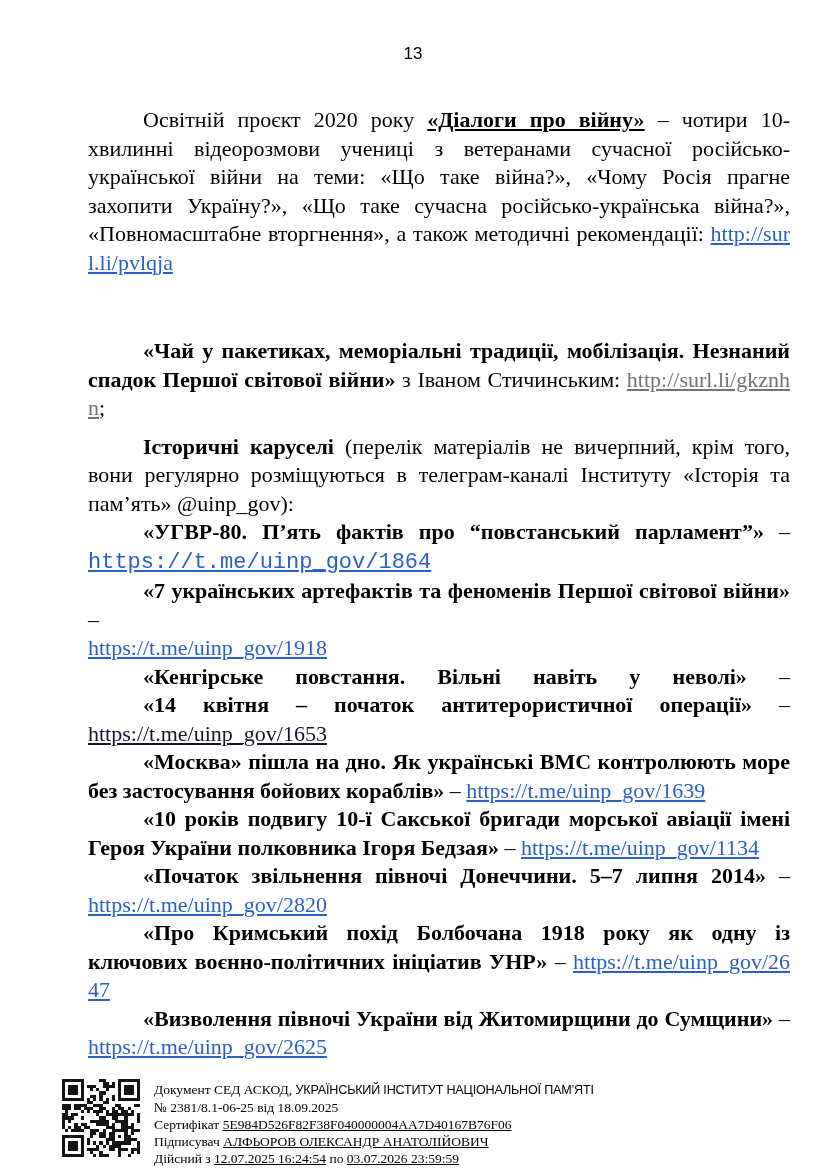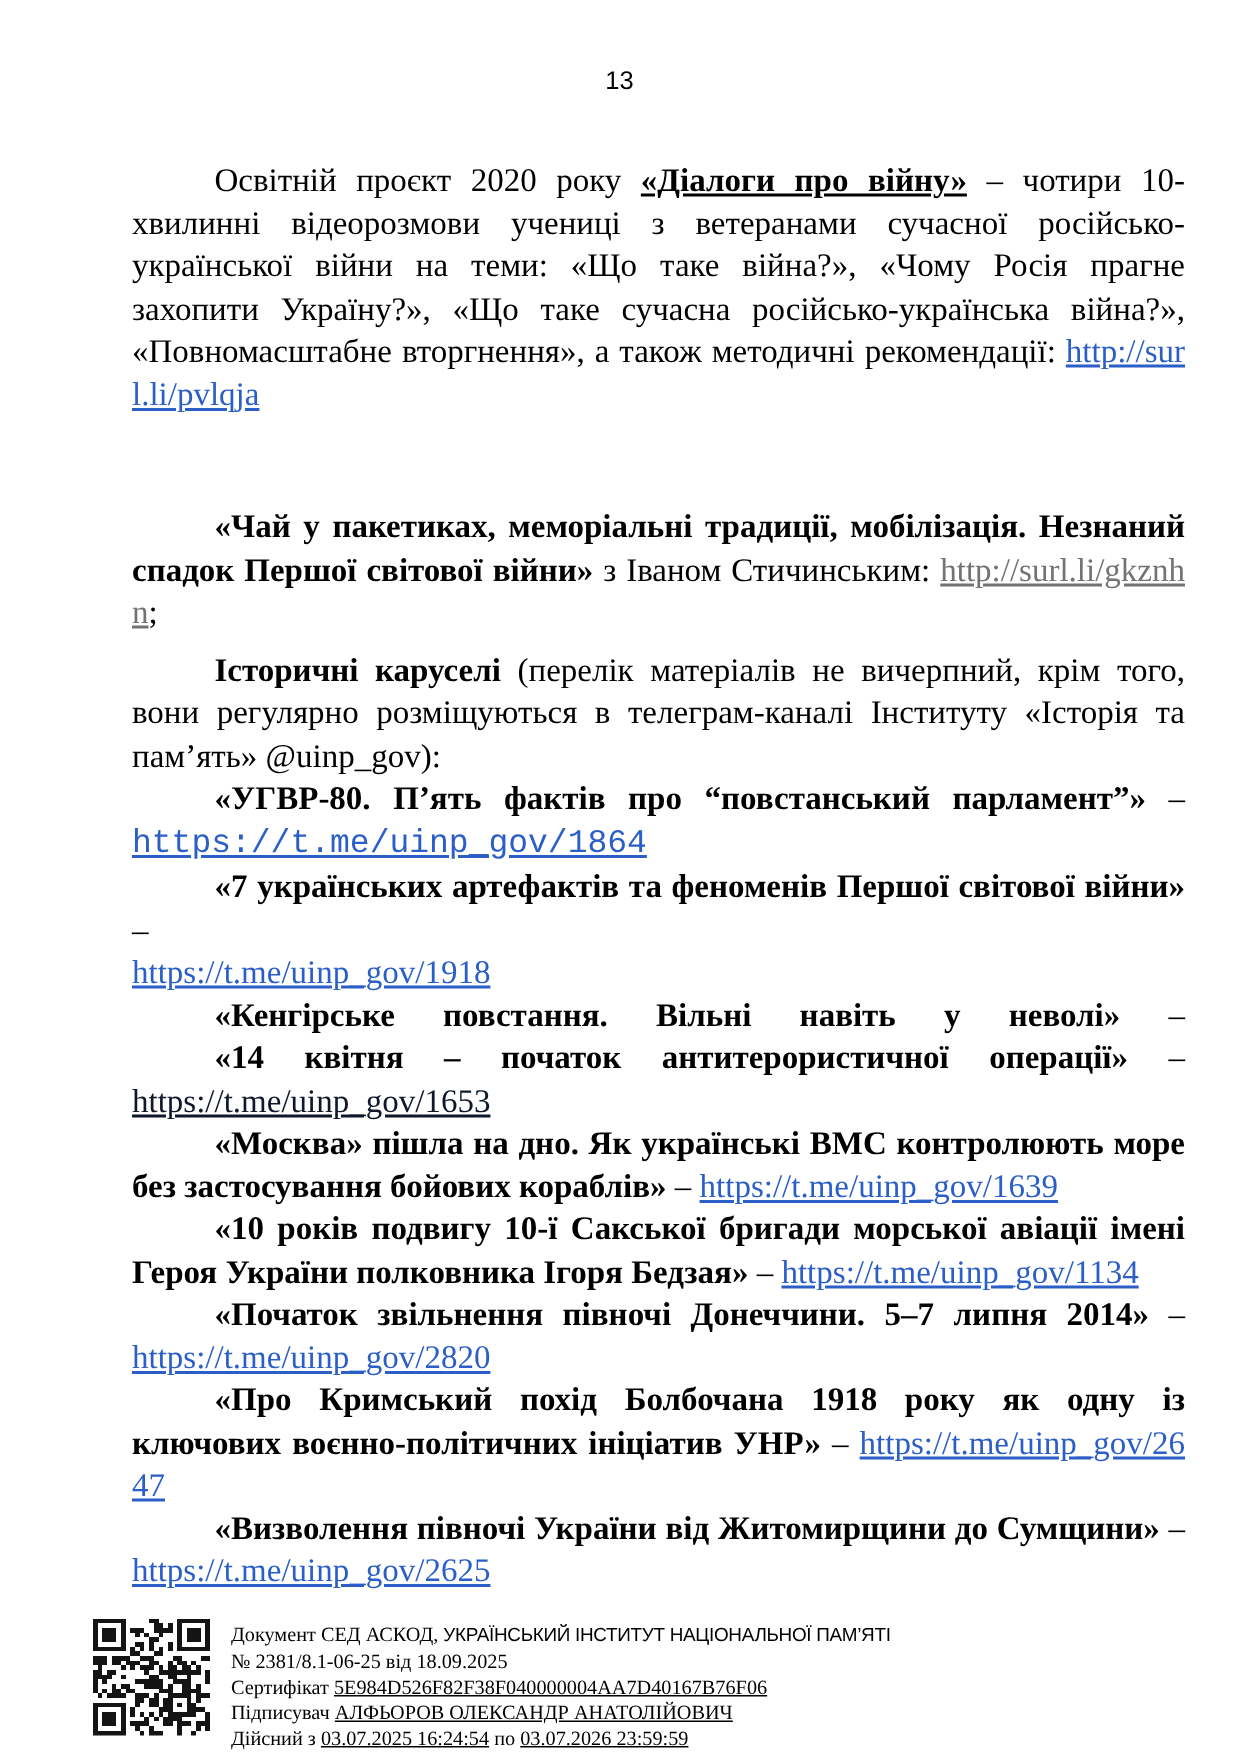--- a/index.html
+++ b/index.html
@@ -94,17 +94,17 @@
 
   <div class="footer">
     <div class="qr" id="qr"><svg viewBox="0 0 25 25" width="78" height="78" shape-rendering="crispEdges">
           <path d="M0 0h1v1h-1zM1 0h1v1h-1zM2 0h1v1h-1zM3 0h1v1h-1zM4 0h1v1h-1zM5 0h1v1h-1zM6 0h1v1h-1zM12 0h1v1h-1zM13 0h1v1h-1zM18 0h1v1h-1zM19 0h1v1h-1zM20 0h1v1h-1zM21 0h1v1h-1zM22 0h1v1h-1zM23 0h1v1h-1zM24 0h1v1h-1zM0 1h1v1h-1zM6 1h1v1h-1zM13 1h1v1h-1zM14 1h1v1h-1zM16 1h1v1h-1zM18 1h1v1h-1zM24 1h1v1h-1zM0 2h1v1h-1zM2 2h1v1h-1zM3 2h1v1h-1zM4 2h1v1h-1zM6 2h1v1h-1zM8 2h1v1h-1zM9 2h1v1h-1zM10 2h1v1h-1zM13 2h1v1h-1zM14 2h1v1h-1zM15 2h1v1h-1zM16 2h1v1h-1zM18 2h1v1h-1zM20 2h1v1h-1zM21 2h1v1h-1zM22 2h1v1h-1zM24 2h1v1h-1zM0 3h1v1h-1zM2 3h1v1h-1zM3 3h1v1h-1zM4 3h1v1h-1zM6 3h1v1h-1zM9 3h1v1h-1zM11 3h1v1h-1zM14 3h1v1h-1zM18 3h1v1h-1zM20 3h1v1h-1zM21 3h1v1h-1zM22 3h1v1h-1zM24 3h1v1h-1zM0 4h1v1h-1zM2 4h1v1h-1zM3 4h1v1h-1zM4 4h1v1h-1zM6 4h1v1h-1zM12 4h1v1h-1zM13 4h1v1h-1zM18 4h1v1h-1zM20 4h1v1h-1zM21 4h1v1h-1zM22 4h1v1h-1zM24 4h1v1h-1zM0 5h1v1h-1zM6 5h1v1h-1zM9 5h1v1h-1zM10 5h1v1h-1zM12 5h1v1h-1zM16 5h1v1h-1zM18 5h1v1h-1zM24 5h1v1h-1zM0 6h1v1h-1zM1 6h1v1h-1zM2 6h1v1h-1zM3 6h1v1h-1zM4 6h1v1h-1zM5 6h1v1h-1zM6 6h1v1h-1zM8 6h1v1h-1zM10 6h1v1h-1zM12 6h1v1h-1zM14 6h1v1h-1zM16 6h1v1h-1zM18 6h1v1h-1zM19 6h1v1h-1zM20 6h1v1h-1zM21 6h1v1h-1zM22 6h1v1h-1zM23 6h1v1h-1zM24 6h1v1h-1zM8 7h1v1h-1zM9 7h1v1h-1zM13 7h1v1h-1zM14 7h1v1h-1zM0 8h1v1h-1zM1 8h1v1h-1zM2 8h1v1h-1zM4 8h1v1h-1zM5 8h1v1h-1zM6 8h1v1h-1zM7 8h1v1h-1zM10 8h1v1h-1zM11 8h1v1h-1zM12 8h1v1h-1zM17 8h1v1h-1zM18 8h1v1h-1zM23 8h1v1h-1zM24 8h1v1h-1zM0 9h1v1h-1zM1 9h1v1h-1zM2 9h1v1h-1zM4 9h1v1h-1zM5 9h1v1h-1zM7 9h1v1h-1zM8 9h1v1h-1zM9 9h1v1h-1zM12 9h1v1h-1zM13 9h1v1h-1zM16 9h1v1h-1zM18 9h1v1h-1zM19 9h1v1h-1zM21 9h1v1h-1zM1 10h1v1h-1zM6 10h1v1h-1zM8 10h1v1h-1zM10 10h1v1h-1zM11 10h1v1h-1zM12 10h1v1h-1zM14 10h1v1h-1zM16 10h1v1h-1zM17 10h1v1h-1zM19 10h1v1h-1zM20 10h1v1h-1zM22 10h1v1h-1zM0 11h1v1h-1zM1 11h1v1h-1zM3 11h1v1h-1zM4 11h1v1h-1zM11 11h1v1h-1zM14 11h1v1h-1zM15 11h1v1h-1zM16 11h1v1h-1zM17 11h1v1h-1zM18 11h1v1h-1zM19 11h1v1h-1zM20 11h1v1h-1zM21 11h1v1h-1zM22 11h1v1h-1zM24 11h1v1h-1zM0 12h1v1h-1zM1 12h1v1h-1zM2 12h1v1h-1zM3 12h1v1h-1zM6 12h1v1h-1zM12 12h1v1h-1zM13 12h1v1h-1zM16 12h1v1h-1zM17 12h1v1h-1zM20 12h1v1h-1zM24 12h1v1h-1zM0 13h1v1h-1zM2 13h1v1h-1zM9 13h1v1h-1zM10 13h1v1h-1zM11 13h1v1h-1zM12 13h1v1h-1zM13 13h1v1h-1zM14 13h1v1h-1zM17 13h1v1h-1zM18 13h1v1h-1zM19 13h1v1h-1zM20 13h1v1h-1zM24 13h1v1h-1zM0 14h1v1h-1zM4 14h1v1h-1zM6 14h1v1h-1zM7 14h1v1h-1zM11 14h1v1h-1zM12 14h1v1h-1zM13 14h1v1h-1zM14 14h1v1h-1zM16 14h1v1h-1zM19 14h1v1h-1zM20 14h1v1h-1zM22 14h1v1h-1zM0 15h1v1h-1zM2 15h1v1h-1zM4 15h1v1h-1zM5 15h1v1h-1zM7 15h1v1h-1zM8 15h1v1h-1zM14 15h1v1h-1zM15 15h1v1h-1zM16 15h1v1h-1zM19 15h1v1h-1zM20 15h1v1h-1zM21 15h1v1h-1zM22 15h1v1h-1zM1 16h1v1h-1zM3 16h1v1h-1zM4 16h1v1h-1zM5 16h1v1h-1zM6 16h1v1h-1zM9 16h1v1h-1zM10 16h1v1h-1zM11 16h1v1h-1zM13 16h1v1h-1zM16 16h1v1h-1zM17 16h1v1h-1zM18 16h1v1h-1zM19 16h1v1h-1zM20 16h1v1h-1zM22 16h1v1h-1zM23 16h1v1h-1zM24 16h1v1h-1zM9 17h1v1h-1zM10 17h1v1h-1zM12 17h1v1h-1zM13 17h1v1h-1zM15 17h1v1h-1zM16 17h1v1h-1zM20 17h1v1h-1zM22 17h1v1h-1zM0 18h1v1h-1zM1 18h1v1h-1zM2 18h1v1h-1zM3 18h1v1h-1zM4 18h1v1h-1zM5 18h1v1h-1zM6 18h1v1h-1zM9 18h1v1h-1zM12 18h1v1h-1zM13 18h1v1h-1zM15 18h1v1h-1zM16 18h1v1h-1zM18 18h1v1h-1zM20 18h1v1h-1zM21 18h1v1h-1zM0 19h1v1h-1zM6 19h1v1h-1zM8 19h1v1h-1zM14 19h1v1h-1zM15 19h1v1h-1zM16 19h1v1h-1zM20 19h1v1h-1zM21 19h1v1h-1zM22 19h1v1h-1zM23 19h1v1h-1zM0 20h1v1h-1zM2 20h1v1h-1zM3 20h1v1h-1zM4 20h1v1h-1zM6 20h1v1h-1zM8 20h1v1h-1zM10 20h1v1h-1zM12 20h1v1h-1zM14 20h1v1h-1zM16 20h1v1h-1zM17 20h1v1h-1zM18 20h1v1h-1zM19 20h1v1h-1zM20 20h1v1h-1zM21 20h1v1h-1zM24 20h1v1h-1zM0 21h1v1h-1zM2 21h1v1h-1zM3 21h1v1h-1zM4 21h1v1h-1zM6 21h1v1h-1zM11 21h1v1h-1zM13 21h1v1h-1zM15 21h1v1h-1zM16 21h1v1h-1zM17 21h1v1h-1zM18 21h1v1h-1zM24 21h1v1h-1zM0 22h1v1h-1zM2 22h1v1h-1zM3 22h1v1h-1zM4 22h1v1h-1zM6 22h1v1h-1zM8 22h1v1h-1zM9 22h1v1h-1zM10 22h1v1h-1zM11 22h1v1h-1zM15 22h1v1h-1zM16 22h1v1h-1zM18 22h1v1h-1zM19 22h1v1h-1zM20 22h1v1h-1zM22 22h1v1h-1zM23 22h1v1h-1zM24 22h1v1h-1zM0 23h1v1h-1zM6 23h1v1h-1zM9 23h1v1h-1zM12 23h1v1h-1zM18 23h1v1h-1zM22 23h1v1h-1zM24 23h1v1h-1zM0 24h1v1h-1zM1 24h1v1h-1zM2 24h1v1h-1zM3 24h1v1h-1zM4 24h1v1h-1zM5 24h1v1h-1zM6 24h1v1h-1zM10 24h1v1h-1zM12 24h1v1h-1zM13 24h1v1h-1zM14 24h1v1h-1zM18 24h1v1h-1zM21 24h1v1h-1z" fill="#141414"></path>
         </svg></div>
     <div class="stamp">
       <div><span>Документ СЕД АСКОД, </span><span class="org">УКРАЇНСЬКИЙ ІНСТИТУТ НАЦІОНАЛЬНОЇ ПАМ’ЯТІ</span></div>
       <div>№ 2381/8.1-06-25 від 18.09.2025</div>
       <div><span>Сертифікат </span><span class="u">5E984D526F82F38F040000004AA7D40167B76F06</span></div>
       <div><span>Підписувач </span><span class="u">АЛФЬОРОВ ОЛЕКСАНДР АНАТОЛІЙОВИЧ</span></div>
-      <div><span>Дійсний з </span><span class="u">03.07.2025 16:24:54</span><span> по </span><span class="u">03.07.2026 23:59:59</span></div>
+      <div><span>Дійсний з </span><span class="u">12.07.2025 16:24:54</span><span> по </span><span class="u">03.07.2026 23:59:59</span></div>
     </div>
   </div>
 
 </div>
 
 </body></html>

